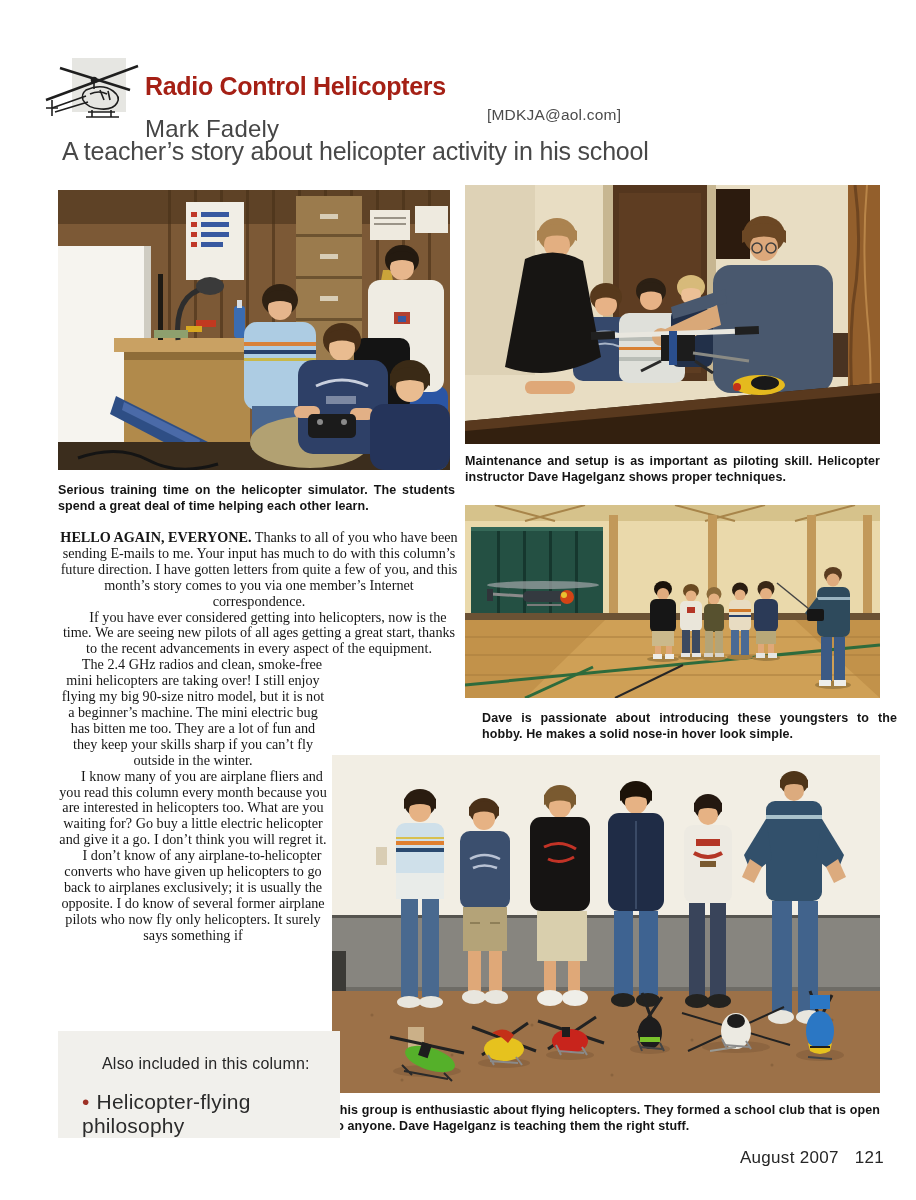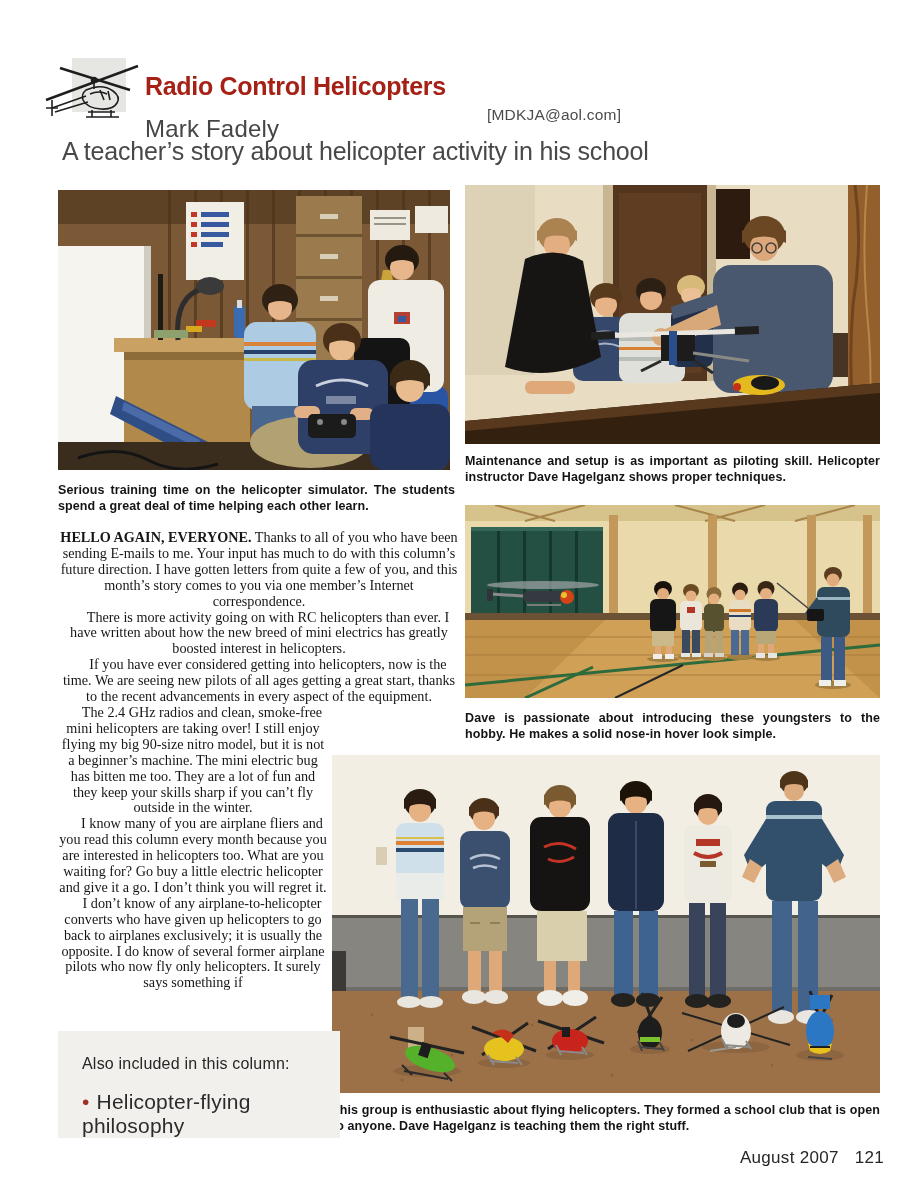--- a/index.html
+++ b/index.html
@@ -13,21 +13,21 @@
   .headline{font-size:25px;color:#484848;letter-spacing:-0.2px;}
   .photo{overflow:hidden;background:#ccc;}
   .photo svg{display:block;width:100%;height:100%;}
   .caption{font-size:12.5px;line-height:16px;font-weight:bold;color:#141414;text-align:justify;letter-spacing:0.1px;}
   .article{font-family:"Liberation Serif",serif;font-size:14.2px;line-height:15.9px;color:#161616;}
   .article p{margin:0;text-align:center;}
   .article p.ind{text-indent:18px;}
   .article .lead{font-weight:bold;}
   .narrow{width:270px;}
   .sidebox{background:#f1f0ec;}
-  .sidebox-title{font-size:16px;color:#262626;letter-spacing:0.2px;}
+  .sidebox-title{font-size:16px;color:#262626;letter-spacing:0.2px;margin-left:20px;}
   .sidebox-item{font-size:21px;color:#2b2b2b;margin-top:17px;letter-spacing:0.2px;}
   .sidebox-item .bullet{color:#9e3126;margin-right:7px;}
   .footer{font-size:17px;color:#262626;text-align:right;letter-spacing:0.3px;}
   .footer .pagenum{margin-left:16px;}
 </style>
 </head>
 <body>
 
 <div class="page">
 
@@ -323,21 +323,21 @@
         <polygon points="352,92 340,108 346,114 356,100" fill="#2e4a5c"></polygon>
         <rect x="342" y="104" width="17" height="12" rx="2" fill="#161616"></rect>
         <path d="M344 104 L312 78" stroke="#444444" stroke-width="1.5"></path>
         <rect x="356" y="132" width="11" height="44" fill="#3c5a84"></rect>
           <rect x="369" y="132" width="11" height="44" fill="#3c5a84"></rect>
         <rect x="354" y="175" width="12" height="6" fill="#eeeeea"></rect>
           <rect x="369" y="175" width="12" height="6" fill="#eeeeea"></rect>
       </g>
     </svg>
   </div>
-  <div class="abs caption" style="left:465px;top:710px;width:415px;">Dave is passionate about introducing these youngsters to the hobby. He makes a solid nose-in hover look simple.</div>
+  <div class="abs caption" style="left:482px;top:710px;width:415px;">Dave is passionate about introducing these youngsters to the hobby. He makes a solid nose-in hover look simple.</div>
 
   <div class="abs photo" style="left:332px;top:755px;width:548px;height:338px;">
     <svg viewBox="0 0 548 338" preserveAspectRatio="none">
       <rect width="548" height="338" fill="#f2eee4"></rect>
       <rect x="44" y="92" width="11" height="18" fill="#d9cdb4"></rect>
       <rect y="160" width="548" height="76" fill="#87857f"></rect>
       <rect y="160" width="548" height="3" fill="#56544f"></rect>
       <rect y="232" width="548" height="4" fill="#6e6c66"></rect>
       <rect x="0" y="196" width="14" height="40" fill="#3b3a36"></rect>
       <rect y="236" width="548" height="102" fill="#9c7148"></rect>
@@ -481,21 +481,20 @@
         <path d="M476 288 q12 10 24 0 l-2 8 q-10 6 -20 0 z" fill="#e6c21e"></path>
         <path d="M478 292 h20" stroke="#1d1d1d" stroke-width="2"></path>
         <path d="M476 302 l24 2" stroke="#444444" stroke-width="2"></path>
       </g>
     </svg>
   </div>
   <div class="abs caption" style="left:332px;top:1102px;width:548px;">This group is enthusiastic about flying helicopters. They formed a school club that is open to anyone. Dave Hagelganz is teaching them the right stuff.</div>
 
   <div class="abs article" style="left:58px;top:530px;width:402px;">
     <p><span class="lead">HELLO AGAIN, EVERYONE.</span><span> Thanks to all of you who have been sending E-mails to me. Your input has much to do with this column’s future direction. I have gotten letters from quite a few of you, and this month’s story comes to you via one member’s Internet correspondence.</span></p>
-    <p class="ind">There is more activity going on with RC helicopters than ever. I have written about how the new breed of mini electrics has greatly boosted interest in helicopters.</p>
     <p class="ind">If you have ever considered getting into helicopters, now is the time. We are seeing new pilots of all ages getting a great start, thanks to the recent advancements in every aspect of the equipment.</p>
     <div class="narrow">
       <p class="ind">The 2.4 GHz radios and clean, smoke-free mini helicopters are taking over! I still enjoy flying my big 90-size nitro model, but it is not a beginner’s machine. The mini electric bug has bitten me too. They are a lot of fun and they keep your skills sharp if you can’t fly outside in the winter.</p>
       <p class="ind">I know many of you are airplane fliers and you read this column every month because you are interested in helicopters too. What are you waiting for? Go buy a little electric helicopter and give it a go. I don’t think you will regret it.</p>
       <p class="ind">I don’t know of any airplane-to-helicopter converts who have given up helicopters to go back to airplanes exclusively; it is usually the opposite. I do know of several former airplane pilots who now fly only helicopters. It surely says something if</p>
     </div>
   </div>
 
   <div class="abs sidebox" style="left:58px;top:1031px;width:282px;height:107px;padding:24px 0 0 24px;box-sizing:border-box;">
     <div class="sidebox-title">Also included in this column:</div>

